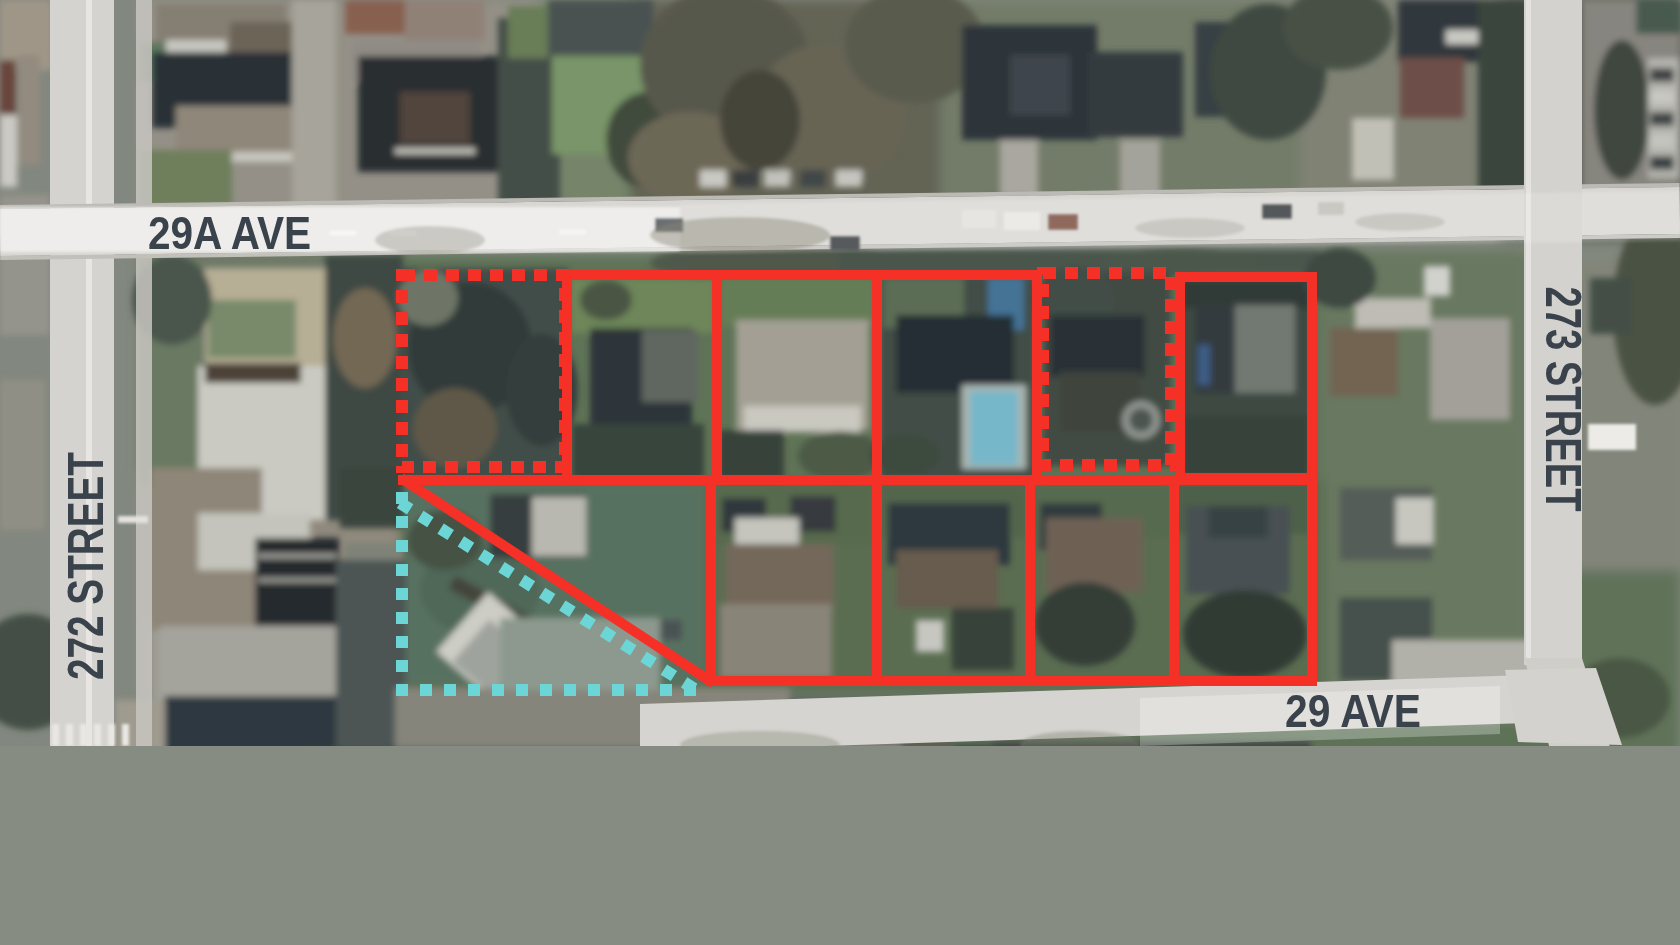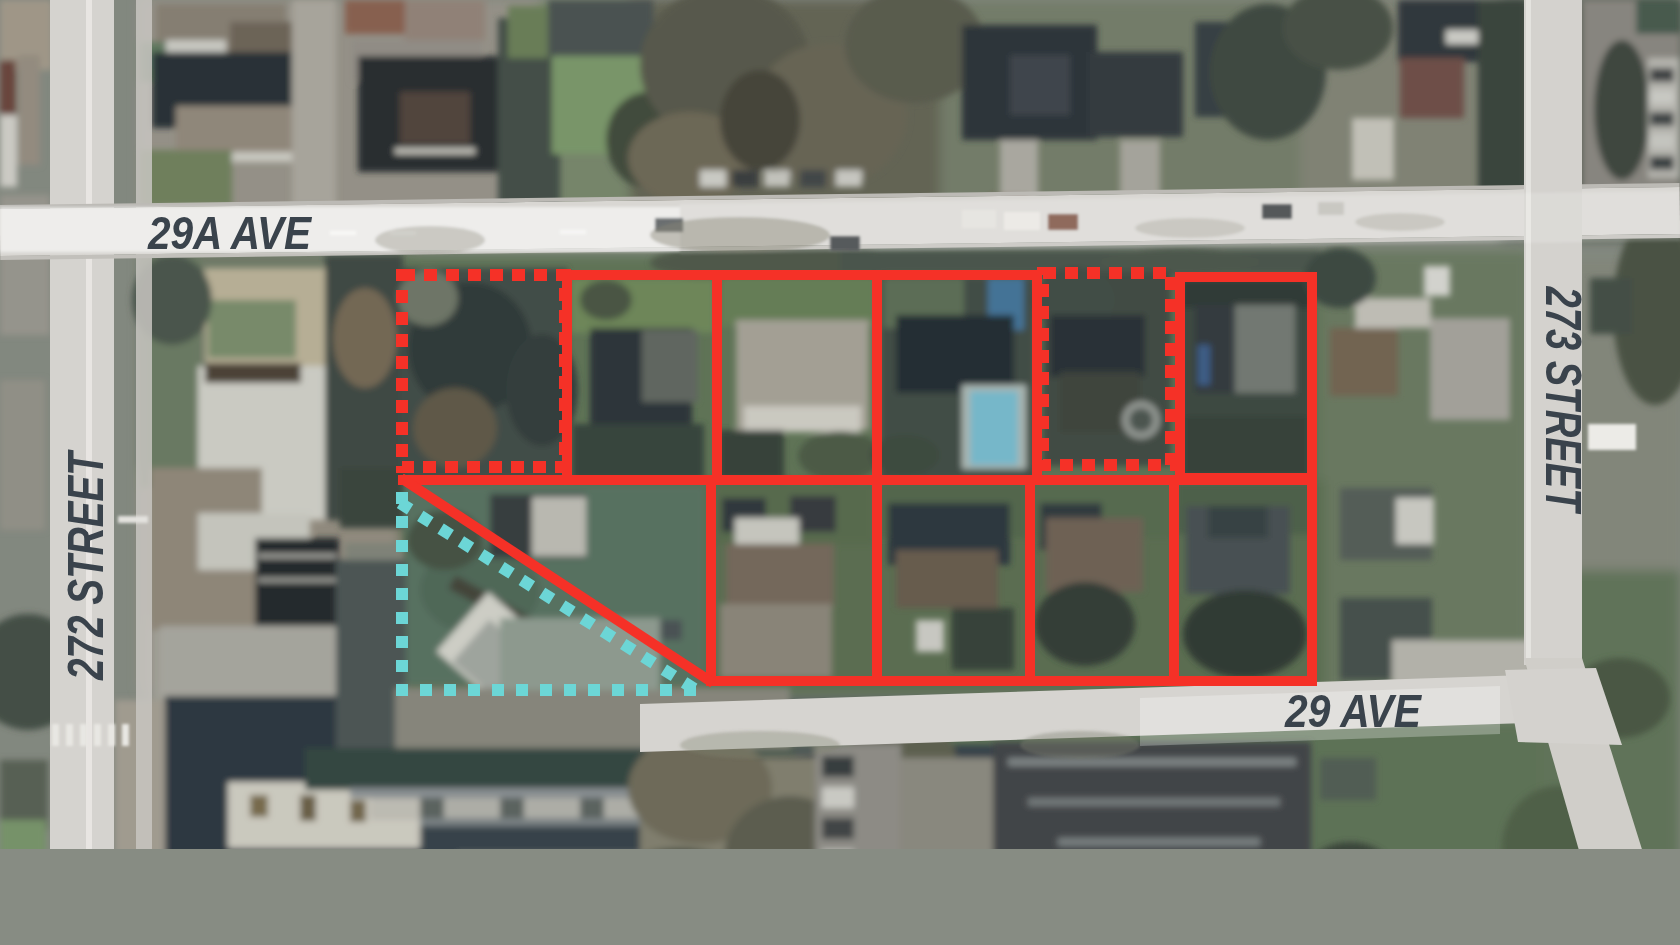--- a/index.html
+++ b/index.html
@@ -1,16 +1,16 @@
 <!DOCTYPE html>
 <html><head>
 <meta charset="utf-8">
 <style>
   html,body{margin:0;padding:0;background:#878c83;}
-  #stage{position:relative;width:1680px;height:849px;overflow:hidden;font-family:"Liberation Sans",sans-serif;font-style:italic;}
+  #stage{position:relative;width:1680px;height:746px;overflow:hidden;font-family:"Liberation Sans",sans-serif;}
   svg{display:block;}
 </style>
 </head>
 <body>
 <div id="stage">
 <svg width="1680" height="945" viewBox="0 0 1680 945">
 <defs>
   <filter id="b6" x="-20%" y="-20%" width="140%" height="140%">
           <feGaussianBlur stdDeviation="6"></feGaussianBlur>
         </filter>

